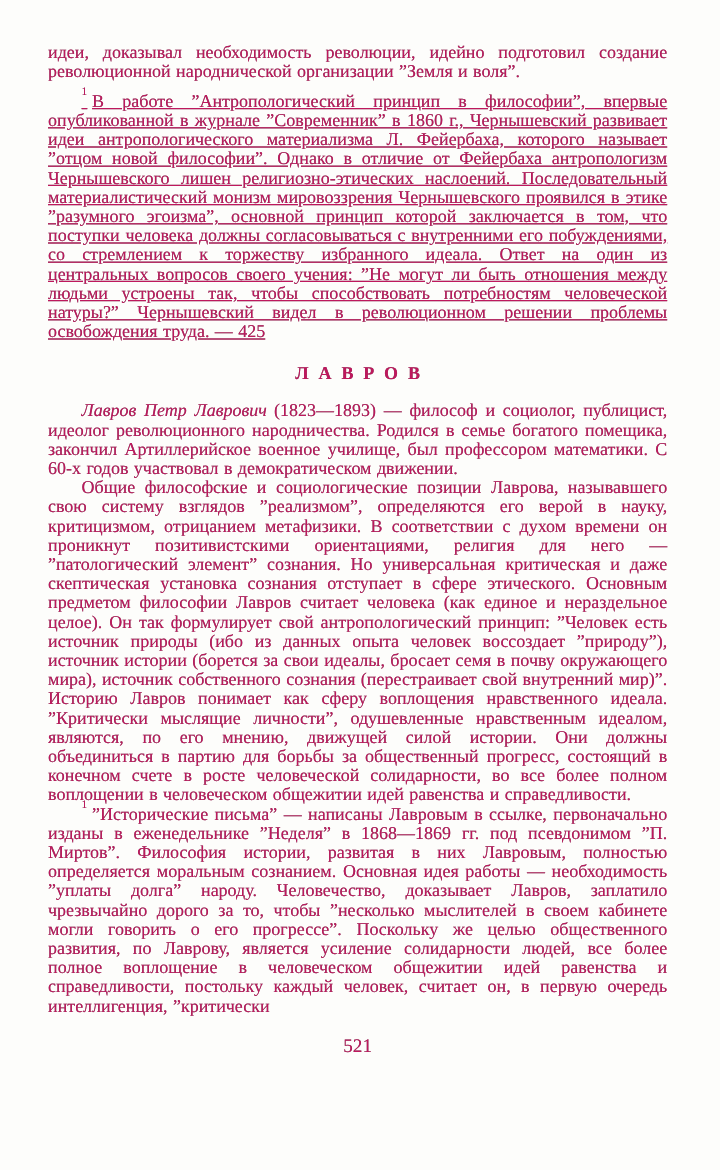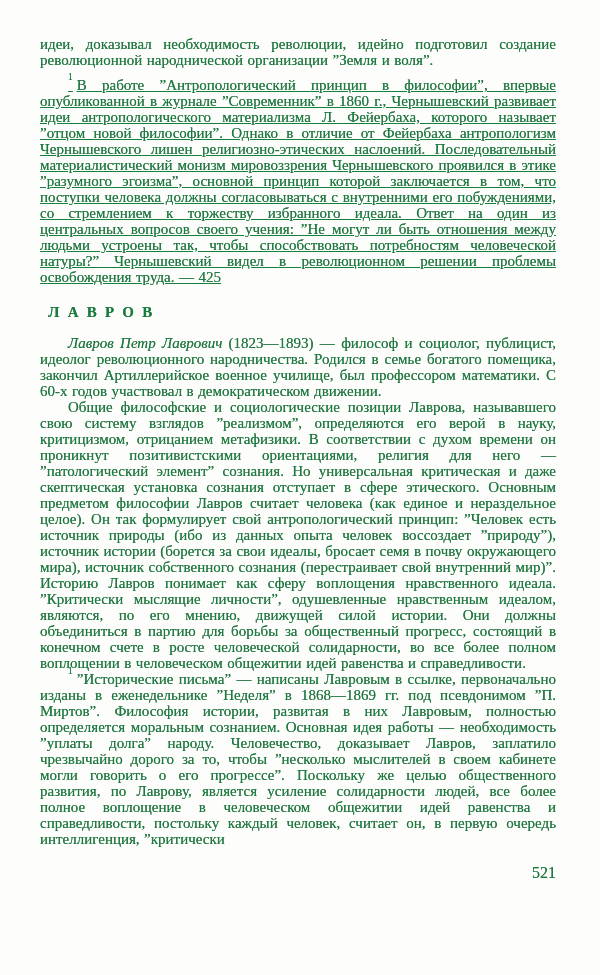--- a/index.html
+++ b/index.html
@@ -6,57 +6,58 @@
     margin: 0;
     padding: 0;
     background: #fdfdfb;
   }
   .page {
     position: relative;
     box-sizing: border-box;
     width: 600px;
     height: 975px;
     background: #fdfdfb;
-    color: #15803d;
+    color: #be185d;
     font-family: "Liberation Serif", "DejaVu Serif", serif;
     padding: 36px 44px 0 40px;
     overflow: hidden;
     text-shadow: 0 0 0.4px rgba(0,0,0,0.55); 
   }
   .para {
     margin: 0;
     font-size: 15px;
     line-height: 16px;
     text-align: justify;
     word-spacing: 0.05em;
   }
   .para.indent { text-indent: 28px; }
   .para.gap-before { margin-top: 9px; text-decoration: underline; }
   .entry-heading {
     margin: 19px 0 15px 0;
     font-size: 15px;
     line-height: 16px;
     font-weight: bold;
+    text-align: center;
     letter-spacing: 0.55em;
     padding-left: 0.55em; 
   }
   sup.fn {
     font-size: 9.5px;
     line-height: 0;
     position: relative;
     top: -4.5px;
     margin-right: 4px;
   }
   em.lead {
     font-style: italic;
     margin-right: 6px;
   }
   .page-number {
     margin-top: 17px;
-    text-align: right;
+    text-align: center;
     font-size: 16px;
     line-height: 18px;
   }
 </style>
 </head>
 <body>
 
 <div class="page">
 
   <p class="para">идеи, доказывал необходимость революции, идейно подготовил создание революционной народнической организации ”Земля и воля”.</p>

